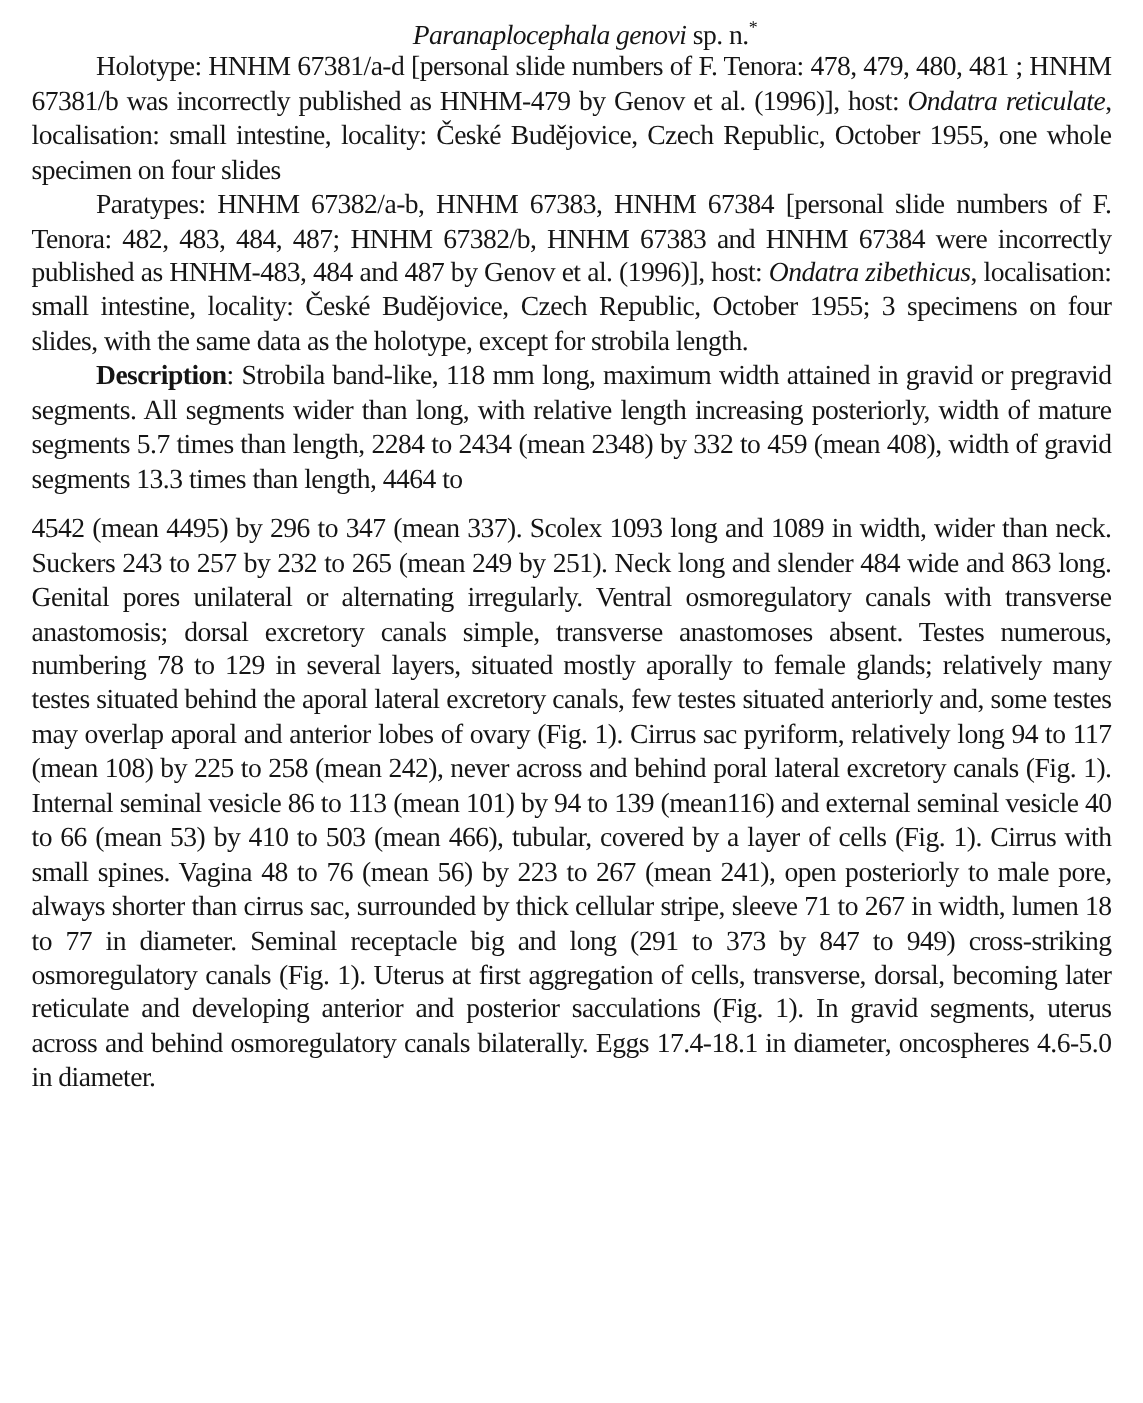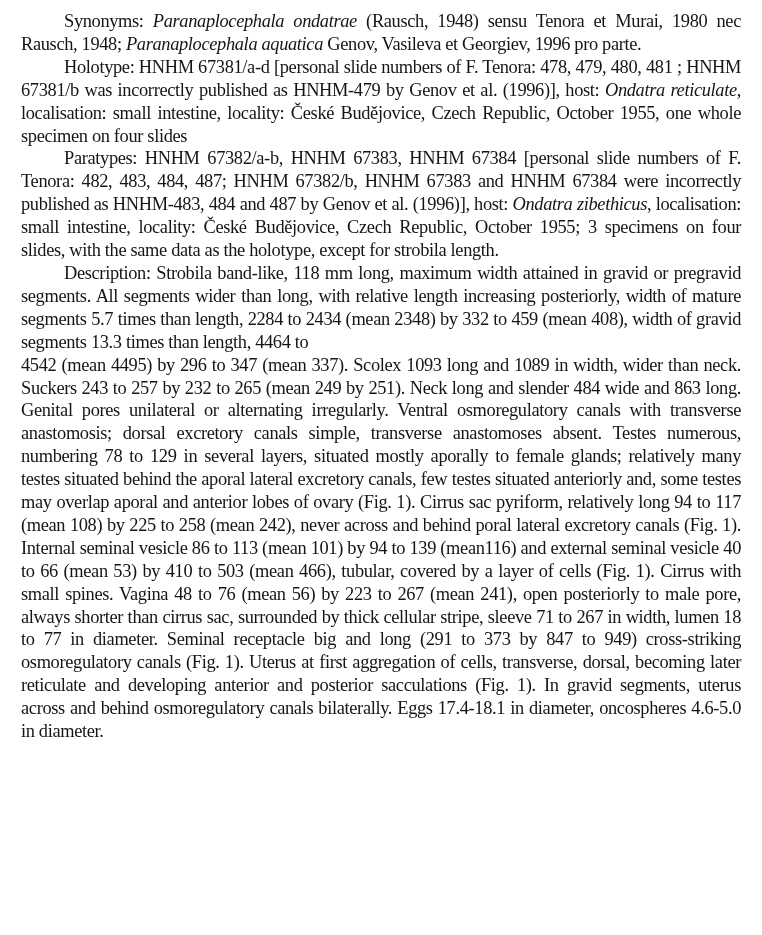--- a/index.html
+++ b/index.html
@@ -17,31 +17,31 @@
     margin-top: 4px;
     height: 29px;
     line-height: 29px;
     font-size: 18.4px;
     padding-left: 18px;
   }
   .title sup { font-size: 12px; vertical-align: 7px; }
   .para { text-indent: 43px; text-align: justify; margin: 0; }
   .para.first { margin-top: 10px; }
   .para.desc-a { margin-bottom: 0; }
-  .para.desc-b { text-indent: 0; }
+  .para.desc-b { text-indent: 0; margin-top: 10px; }
   i { font-style: italic; }
-  b { font-weight: normal; margin-top: 18px; }
+  b { font-weight: bold; margin-top: 18px; }
 </style>
 </head>
 <body>
 
 <div class="page">
 
+  <div class="title"><i>Paranaplocephala genovi</i><span> sp. n.</span><sup>*</sup></div>
 
-  <p class="para first"><span>Synonyms: </span><i>Paranaplocephala ondatrae</i><span> (Rausch, 1948) sensu Tenora et Murai, 1980 nec Rausch, 1948; </span><i>Paranaplocephala aquatica</i><span> Genov, Vasileva et Georgiev, 1996 pro parte.</span></p>
 
   <p class="para"><span>Holotype: HNHM 67381/a-d [personal slide numbers of F. Tenora: 478, 479, 480, 481 ; HNHM 67381/b was incorrectly published as HNHM-479 by Genov et al. (1996)], host: </span><i>Ondatra reticulate</i><span>, localisation: small intestine, locality: České Budějovice, Czech Republic, October 1955, one whole specimen on four slides</span></p>
 
   <p class="para"><span>Paratypes: HNHM 67382/a-b, HNHM 67383, HNHM 67384 [personal slide numbers of F. Tenora: 482, 483, 484, 487; HNHM 67382/b, HNHM 67383 and HNHM 67384 were incorrectly published as HNHM-483, 484 and 487 by Genov et al. (1996)], host: </span><i>Ondatra zibethicus</i><span>, localisation: small intestine, locality: České Budějovice, Czech Republic, October 1955; 3 specimens on four slides, with the same data as the holotype, except for strobila length.</span></p>
 
   <p class="para desc-a"><b>Description</b><span>: Strobila band-like, 118 mm long, maximum width attained in gravid or pregravid segments. All segments wider than long, with relative length increasing posteriorly, width of mature segments 5.7 times than length, 2284 to 2434 (mean 2348) by 332 to 459 (mean 408), width of gravid segments 13.3 times than length, 4464 to</span></p>
 
   <p class="para desc-b">4542 (mean 4495) by 296 to 347 (mean 337). Scolex 1093 long and 1089 in width, wider than neck. Suckers 243 to 257 by 232 to 265 (mean 249 by 251). Neck long and slender 484 wide and 863 long. Genital pores unilateral or alternating irregularly. Ventral osmoregulatory canals with transverse anastomosis; dorsal excretory canals simple, transverse anastomoses absent. Testes numerous, numbering 78 to 129 in several layers, situated mostly aporally to female glands; relatively many testes situated behind the aporal lateral excretory canals, few testes situated anteriorly and, some testes may overlap aporal and anterior lobes of ovary (Fig. 1). Cirrus sac pyriform, relatively long 94 to 117 (mean 108) by 225 to 258 (mean 242), never across and behind poral lateral excretory canals (Fig. 1). Internal seminal vesicle 86 to 113 (mean 101) by 94 to 139 (mean116) and external seminal vesicle 40 to 66 (mean 53) by 410 to 503 (mean 466), tubular, covered by a layer of cells (Fig. 1). Cirrus with small spines. Vagina 48 to 76 (mean 56) by 223 to 267 (mean 241), open posteriorly to male pore, always shorter than cirrus sac, surrounded by thick cellular stripe, sleeve 71 to 267 in width, lumen 18 to 77 in diameter. Seminal receptacle big and long (291 to 373 by 847 to 949) cross-striking osmoregulatory canals (Fig. 1). Uterus at first aggregation of cells, transverse, dorsal, becoming later reticulate and developing anterior and posterior sacculations (Fig. 1). In gravid segments, uterus across and behind osmoregulatory canals bilaterally. Eggs 17.4-18.1 in diameter, oncospheres 4.6-5.0 in diameter.</p>
 
 </div>

